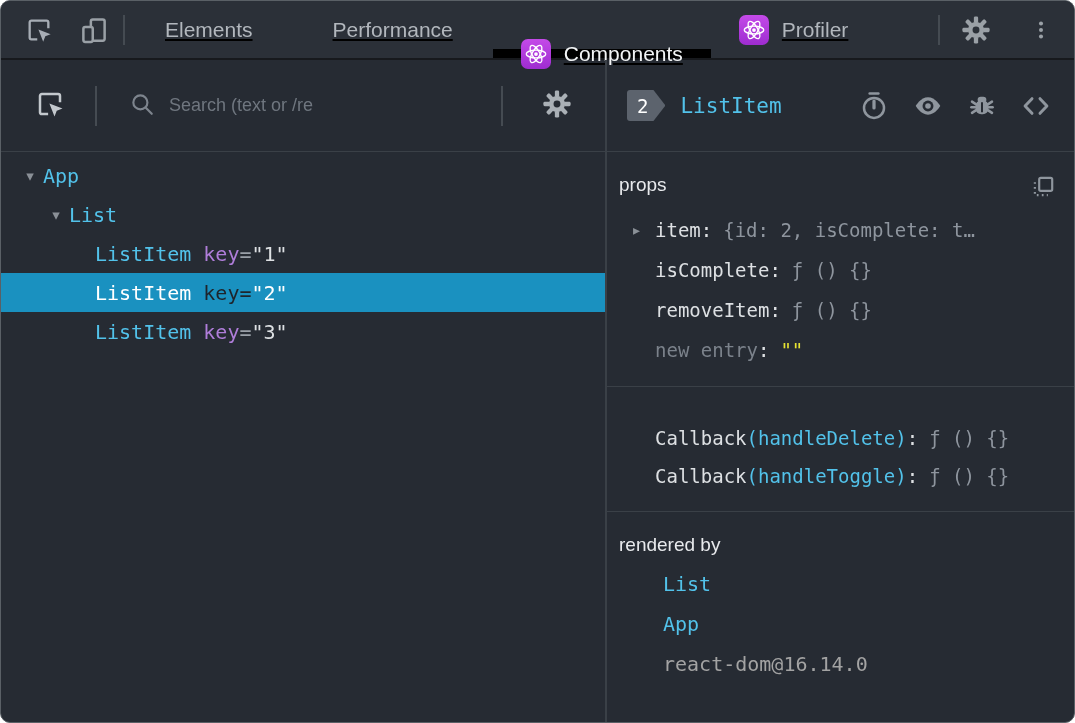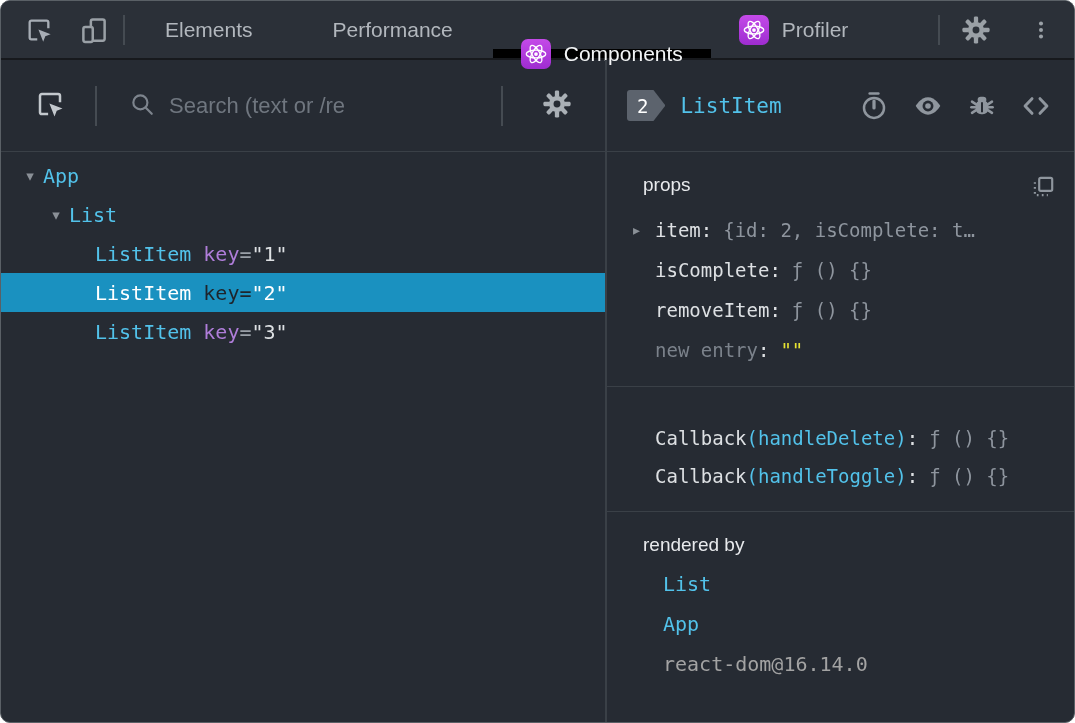--- a/index.html
+++ b/index.html
@@ -13,21 +13,21 @@
     border-radius:10px;
     overflow:hidden;
     display:flex; flex-direction:column;
   }
 
   
   .topbar {
     height:59px; flex:0 0 59px;
     background:#2b3038;
     border-bottom:2px solid #17191d;
-    display:flex; align-items:stretch;
+    display:flex; align-items:stretch;text-decoration:underline;
   }
   .topbar .icon-btn { display:flex; align-items:center; justify-content:center; cursor:pointer; }
   .tb-inspect { padding-left:24px; padding-right:12px; }
   .tb-device  { padding:0 14px; }
   .vsep { width:2px; height:30px; background:#454b52; align-self:center; }
   .tab {
     display:flex; align-items:center; gap:13px;
     padding:0 40px; color:#b2b7bd; font-size:21px; cursor:pointer; white-space:nowrap;
   }
   .tab.with-icon { padding:0 28px; }
@@ -44,21 +44,21 @@
   .left { width:606px; flex:0 0 606px; border-right:2px solid #3a4047; display:flex; flex-direction:column; }
   .left-toolbar {
     height:92px; flex:0 0 92px; border-bottom:1px solid #3a4047;
     display:flex; align-items:center; padding:0 22px 0 34px;
   }
   .lt-inspect { margin-right:16px; }
   .left-toolbar .vsep { margin:0 14px; height:40px; width:2px; }
   .search-icon { margin:0 14px 0 18px; }
   .search-input {
     flex:1; min-width:0; background:transparent; border:none; outline:none;
-    font-family:"Liberation Sans", sans-serif; font-size:22px; color:#22c55e;
+    font-family:"Liberation Sans", sans-serif; font-size:18px; color:#22c55e;
   }
   .search-input::placeholder { color:#6f767f; }
   .lt-gear { margin-left:14px; padding:0 10px; }
 
   
   .tree { flex:1; padding-top:4px; font-family:"DejaVu Sans Mono", monospace; font-size:20px; overflow:hidden; }
   .tree-row { height:39px; display:flex; align-items:center; cursor:pointer; white-space:pre; }
   .tree-row .arrow { width:26px; flex:0 0 26px; text-align:center; color:#8a9097; font-size:15px; font-family:"DejaVu Sans", sans-serif; }
   .d0 { padding-left:16px; }
   .d1 { padding-left:42px; }
@@ -86,21 +86,21 @@
     padding:0 17px 0 10px; border-radius:3px;
     clip-path: polygon(0 0, calc(100% - 12px) 0, 100% 50%, calc(100% - 12px) 100%, 0 100%);
   }
   .comp-name { color:#52c2ea; font-family:"DejaVu Sans Mono", monospace; font-size:21px; margin-left:15px; }
   .rh-icons { margin-left:auto; display:flex; align-items:center; gap:23px; }
   .rh-icons .icon-btn { cursor:pointer; display:flex; }
 
   .section { border-bottom:1px solid #3a4047; padding:22px 14px 16px 12px; overflow:hidden; }
   .section:last-child { border-bottom:none; flex:1; }
   .sec-head { display:flex; align-items:flex-start; }
-  .sec-title { color:#e8eaed; font-size:19px;margin-left:24px; }
+  .sec-title { color:#e8eaed; font-size:19px; }
   .copy-btn { margin-left:auto; margin-right:4px; cursor:pointer; display:flex; }
   .sec-rows { margin-top:10px; font-family:"DejaVu Sans Mono", monospace; font-size:19px; }
   .prow { height:40px; display:flex; align-items:center; padding-left:14px; white-space:pre; overflow:hidden; cursor:default; }
   .prow .parrow { width:22px; flex:0 0 22px; color:#8a9097; font-size:14px; font-family:"DejaVu Sans", sans-serif; }
   .hrow { height:38px; }
   .p-name  { color:#dde0e3; }
   .p-colon { color:#dde0e3; }
   .p-value { color:#8e959e; margin-left:11px; }
   .p-muted { color:#7b828b; }
   .p-string{ color:#e6e332; margin-left:11px; }

